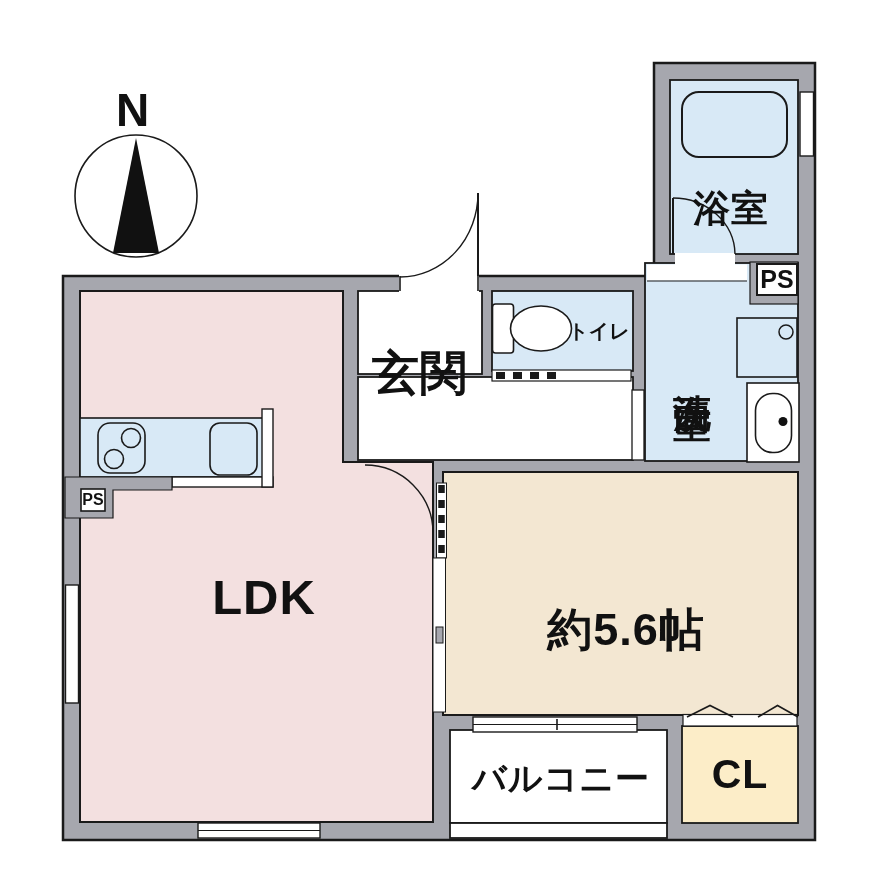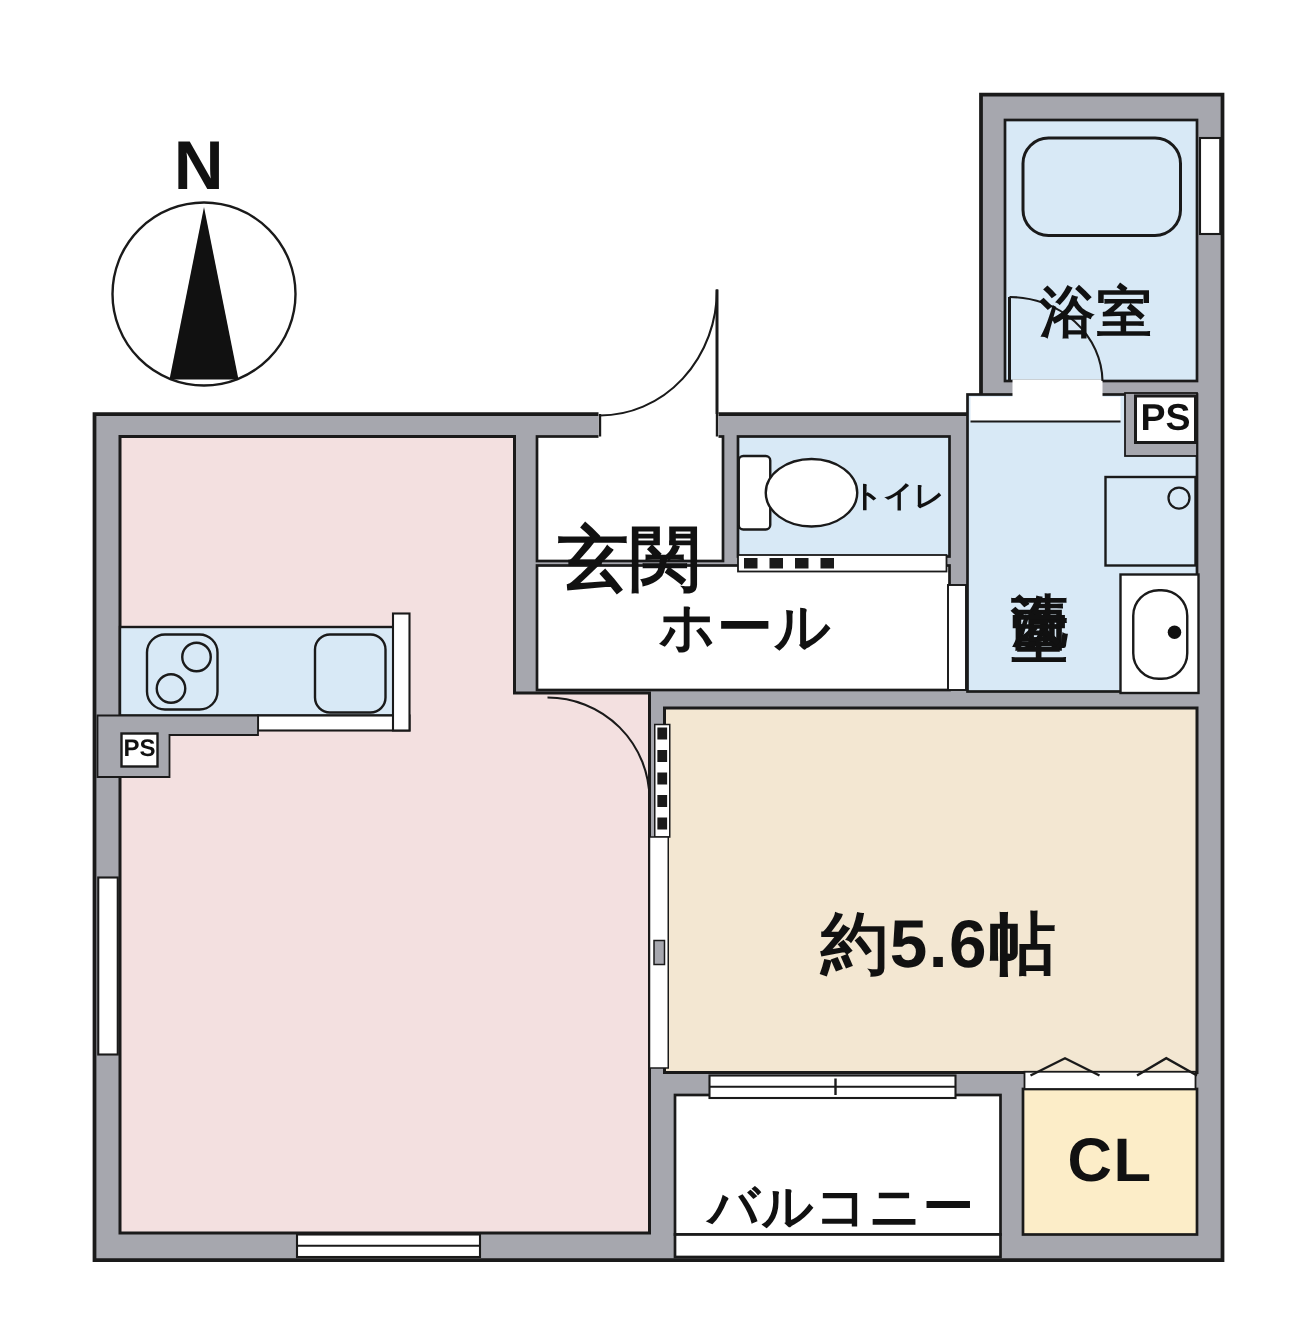--- a/index.html
+++ b/index.html
@@ -100,30 +100,30 @@
     <circle cx="136" cy="196" r="61" fill="none" stroke="#1a1a1a" stroke-width="1.6"></circle>
     <polygon points="136,138 113,253 159,253" fill="#111111"></polygon>
   </svg>
 
   <div class="lbl" style="left:133px;top:110px;font-size:46px;">N</div>
 
   <div class="lbl" style="left:420px;top:334px;font-size:47px;margin-top:38px;">玄関</div>
 
   <div class="lbl" style="left:599px;top:331px;font-size:20px;letter-spacing:0;">トイレ</div>
 
-  <div class="lbl" style="left:497px;top:418px;font-size:37px;">ホール</div>
 
   <div class="lbl" style="left:731px;top:208px;font-size:37px;">浴室</div>
 
   <div class="lbl lbl-v" style="left:692px;top:370px;font-size:38px;">洗面室</div>
 
   <div class="lbl" style="left:777px;top:279px;font-size:25px;letter-spacing:0;">PS</div>
 
   <div class="lbl" style="left:93px;top:500px;font-size:16px;letter-spacing:0;">PS</div>
 
+  <div class="lbl" style="left:264px;top:597px;font-size:49px;">LDK</div>
 
   <div class="lbl" style="left:626px;top:629px;font-size:45px;">約5.6帖</div>
 
-  <div class="lbl" style="left:561px;top:778px;font-size:34px;margin-top:27px;">バルコニー</div>
+  <div class="lbl" style="left:561px;top:778px;font-size:34px;">バルコニー</div>
 
   <div class="lbl" style="left:740px;top:774px;font-size:41px;">CL</div>
 
 </div>
 
 </body></html>

